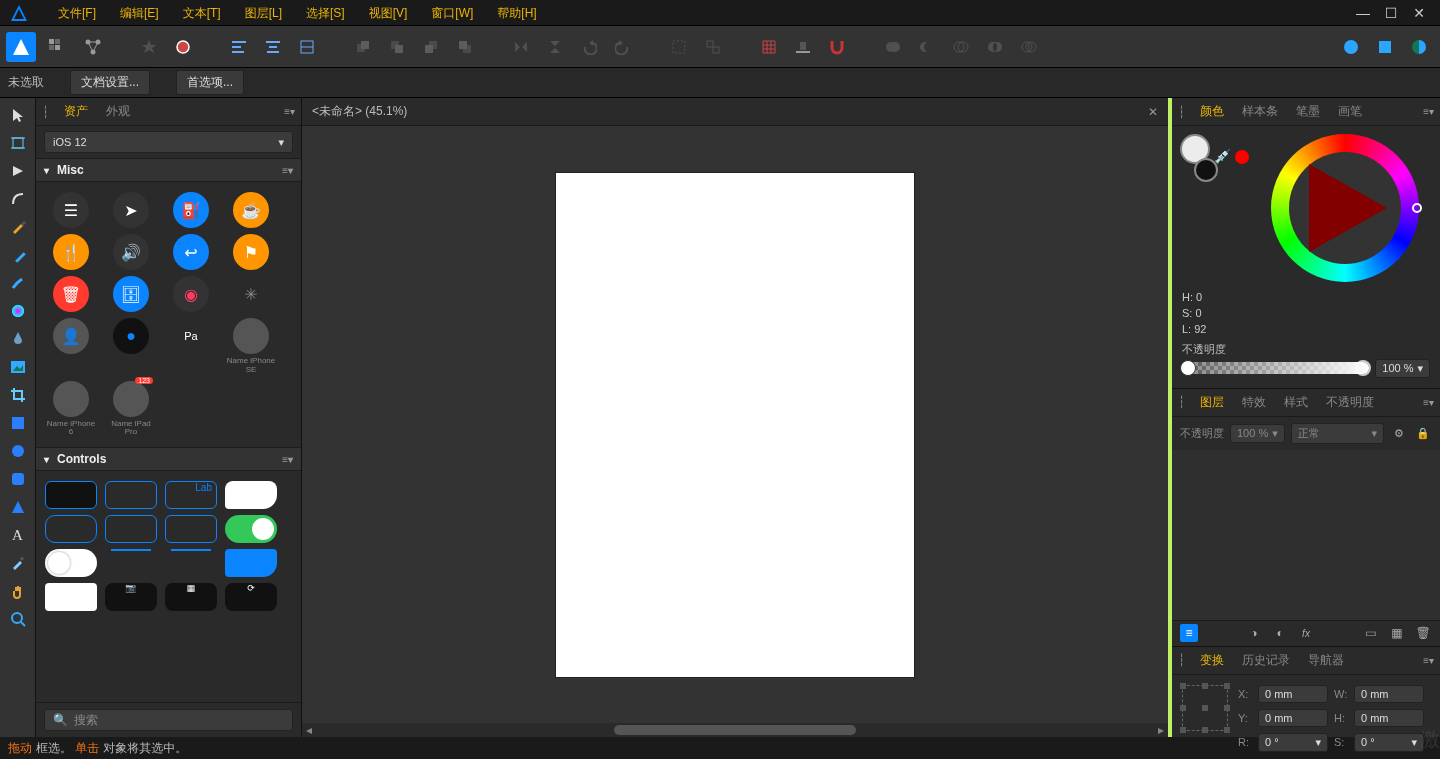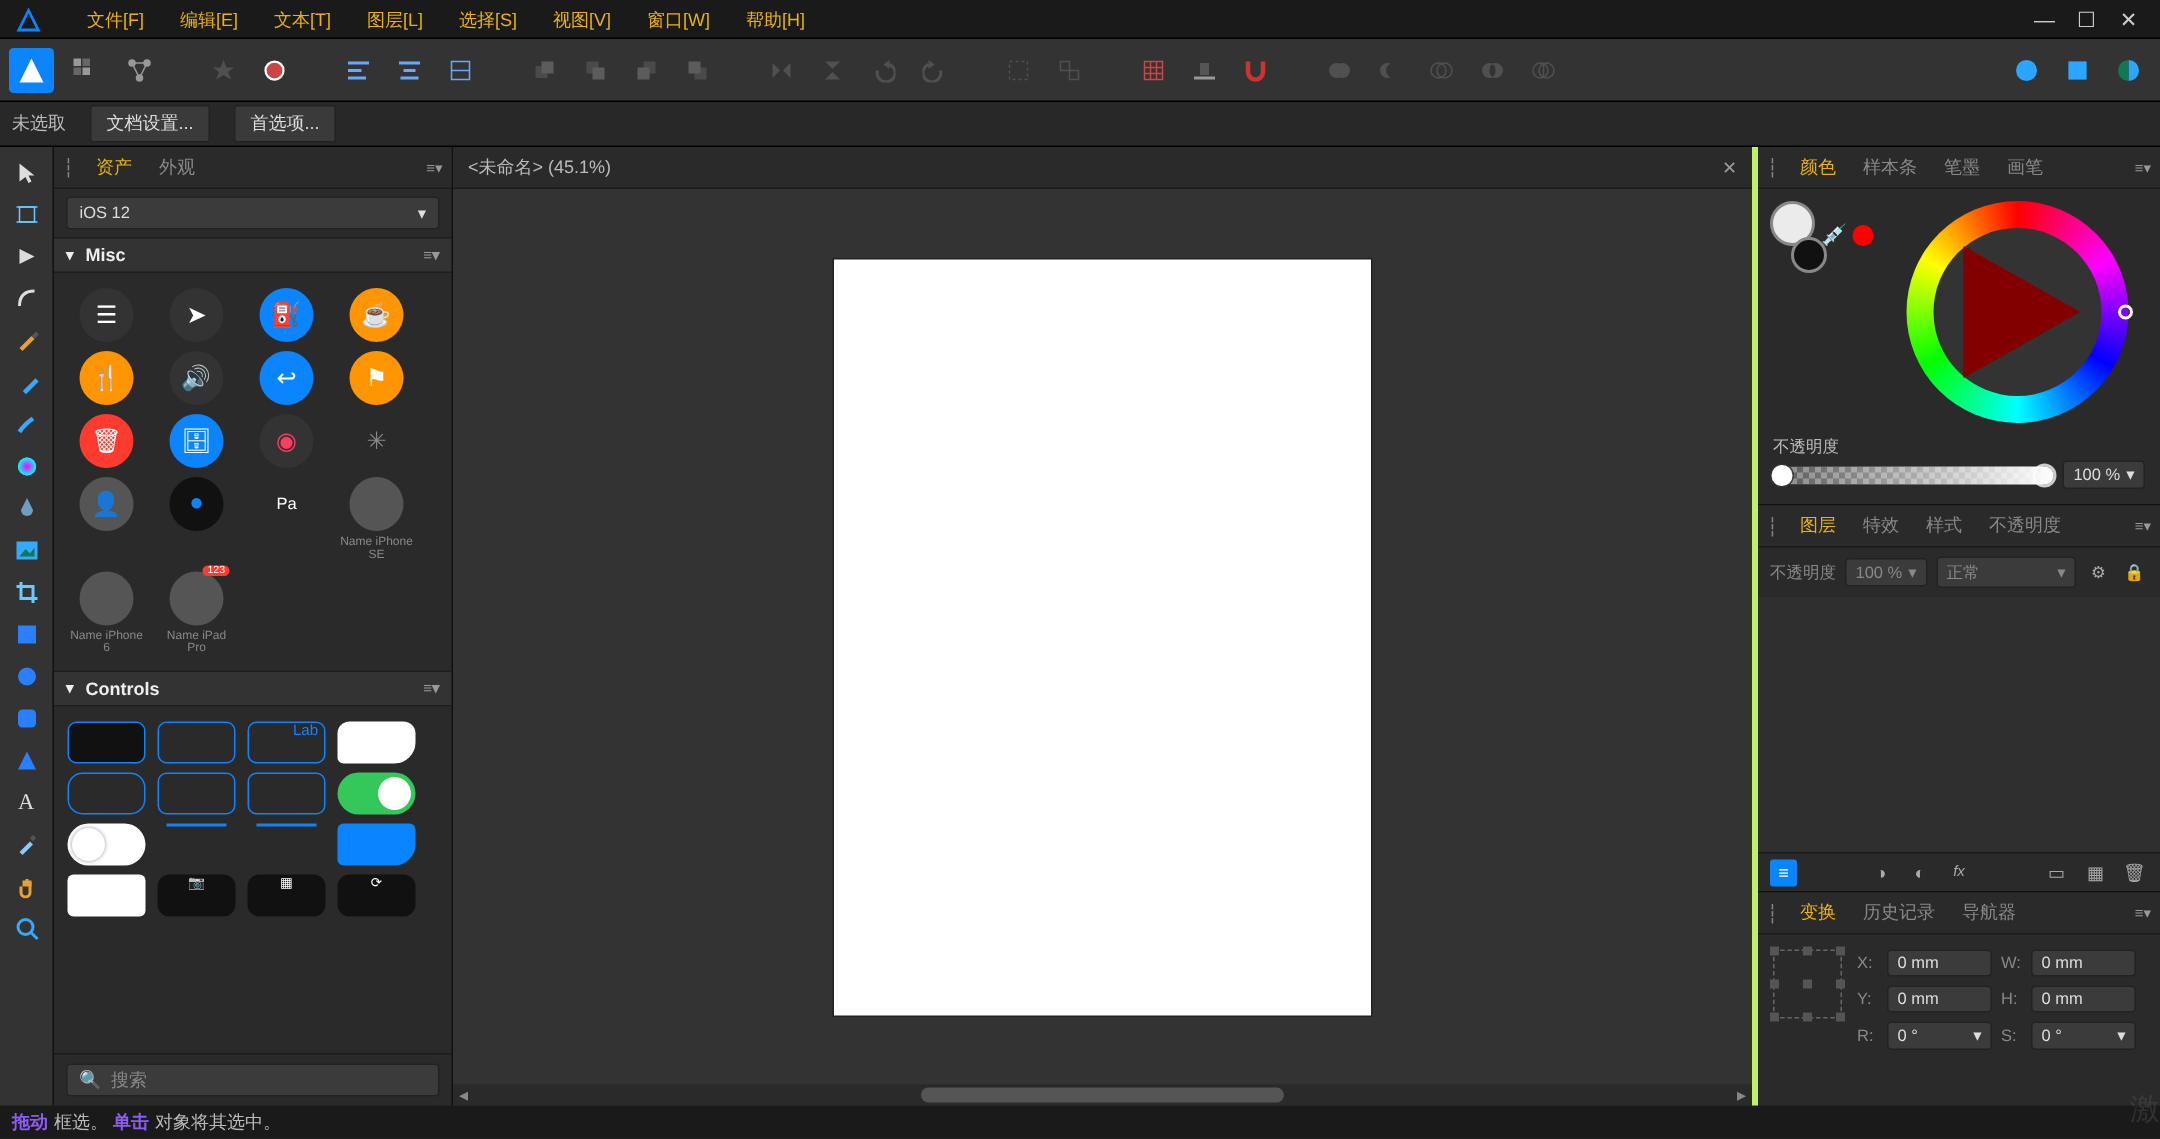--- a/index.html
+++ b/index.html
@@ -14,21 +14,21 @@
 
 
 .toolbar { height: 42px; background: #333333; display: flex; align-items: center; padding: 0 6px; gap: 6px; border-bottom: 1px solid #000;}
 .tool-slot { width: 30px; height: 30px; border-radius: 3px; display:flex; align-items:center; justify-content:center; }
 .tool-slot.active { background: #0a84ff; }
 .tool-slot.dim { opacity: .35; }
 .tool-group { display:flex; gap:4px; }
 .tool-sep { width: 14px; }
 
 
-.contextbar { height: 30px; background: #282828; display:flex; align-items:center; padding: 0 8px; gap: 16px; border-bottom: 1px solid #000; color:#bbb;}
+.contextbar { height: 30px; background: #282828; display:flex; align-items:center; padding: 0 8px; gap: 26px; border-bottom: 1px solid #000; color:#bbb;}
 .ctx-button { background:#3a3a3a; padding: 3px 10px; border-radius:2px; color:#ddd; border:1px solid #222;}
 
 
 .main { display: flex; height: calc(759px - 26px - 42px - 30px - 22px); }
 
 
 .tools-col { width: 36px; background: #333; display:flex; flex-direction:column; align-items:center; padding-top:4px; gap:2px; border-right:1px solid #111;}
 .tools-col .t { width:30px; height:26px; display:flex; align-items:center; justify-content:center; border-radius:3px; color:#ddd;}
 
 
@@ -93,21 +93,21 @@
 
 .transform-panel { flex:1; display:flex; flex-direction:column;}
 .xf-body { padding:10px; display:flex; gap:10px; align-items:flex-start;}
 .anchor { width:46px; height:46px; border:1px dashed #666; position:relative;}
 .anchor .d{position:absolute;width:6px;height:6px;background:#555;}
 .xf-grid { display:grid; grid-template-columns: 14px 70px 14px 70px; gap:6px 6px; align-items:center; font-size:11px; color:#888;}
 .xf-grid .numbox{width:70px; justify-content:space-between;}
 
 
 .status { height:22px; background:#1a1a1a; display:flex; align-items:center; padding:0 8px; color:#bbb; font-size:12px;}
-.status b { color:#8b5cf6; font-weight:bold; margin-right:4px;}
+.status b { color:#f97316; font-weight:normal; margin-right:4px;}
 
 svg { display:block; }
 </style>
 </head>
 <body>
 
 <div class="menubar">
   <div class="app-icon">
     <svg width="20" height="20" viewBox="0 0 20 20">
         <polygon points="10,2 18,18 2,18" fill="#0a84ff"></polygon>
@@ -645,20 +645,25 @@
             <div style="width:14px;height:14px;border-radius:50%;background:#f00"></div>
           </div>
           <div class="sw" style="background:#111;border-color:#888;width:24px;height:24px;margin-left:-18px;margin-top:-10px"></div>
         </div>
         <div class="wheel-wrap">
           <div class="wheel">
             <div class="tri"></div>
             <div class="ring-handle"></div>
           </div>
         </div>
+      </div>
+      <div class="hsl">
+        <div>H: 0</div>
+        <div>S: 0</div>
+        <div>L: 92</div>
       </div>
       <div style="padding:0 10px"><span class="op-label">不透明度</span></div>
       <div class="opacity-row">
         <div class="op-slider">
             <div class="h"></div>
             <div class="h2"></div>
           </div>
         <div class="numbox">
             <span>100 %</span>
             <span>▾</span>

